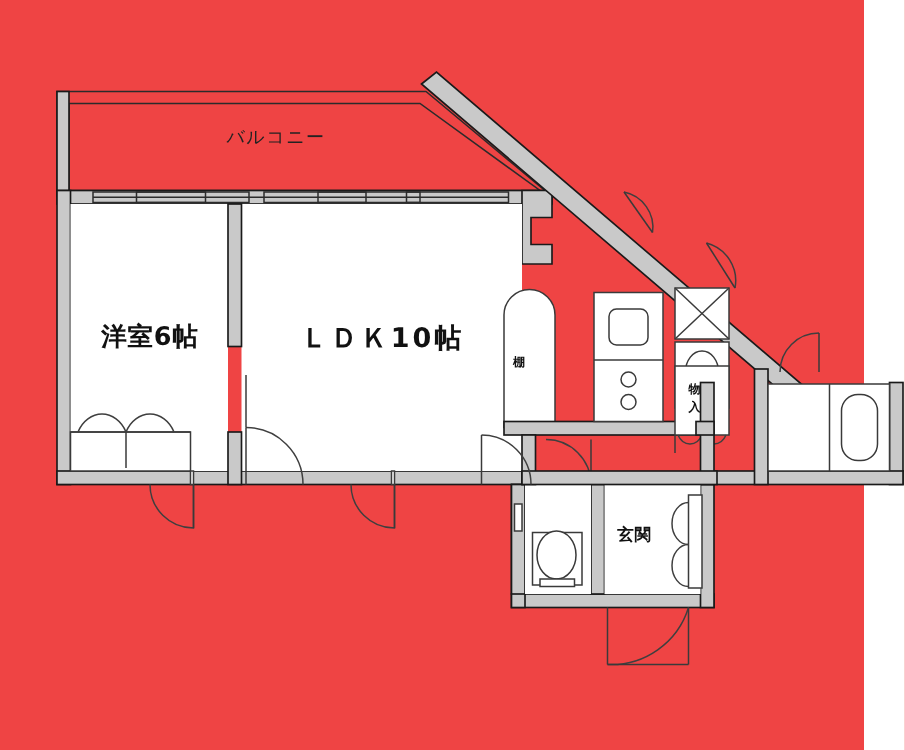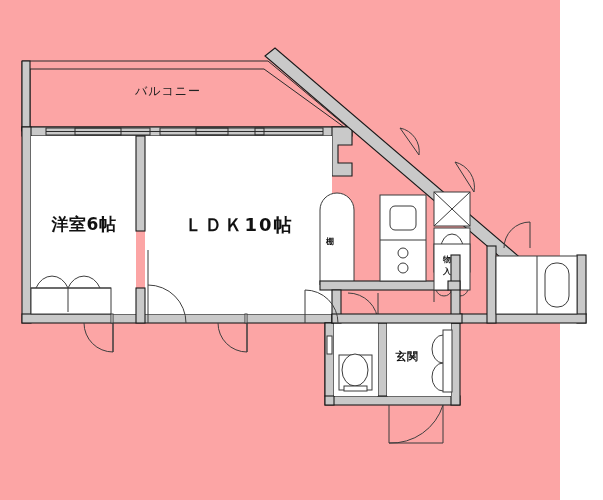--- a/index.html
+++ b/index.html
@@ -10,21 +10,22 @@
   body {
     width: 603px;
     height: 500px;
     font-family: "DejaVu Sans", "Liberation Sans", sans-serif;
     overflow: hidden;
   }
   #floorplan-root {
     position: relative;
     width: 560px;
     height: 500px;
-    background: #fca5a5;
+    background: #ef4444;
+    padding-left: 16px;
   }
   svg#plan {
     display: block;
     width: 603px;
     height: 500px;
   }
   
   .wall-fill { fill: #c9c9c9; stroke: #1a1a1a; stroke-width: 1.1; }
   
   .thin { fill: none; stroke: #2b2b2b; stroke-width: 1; }

